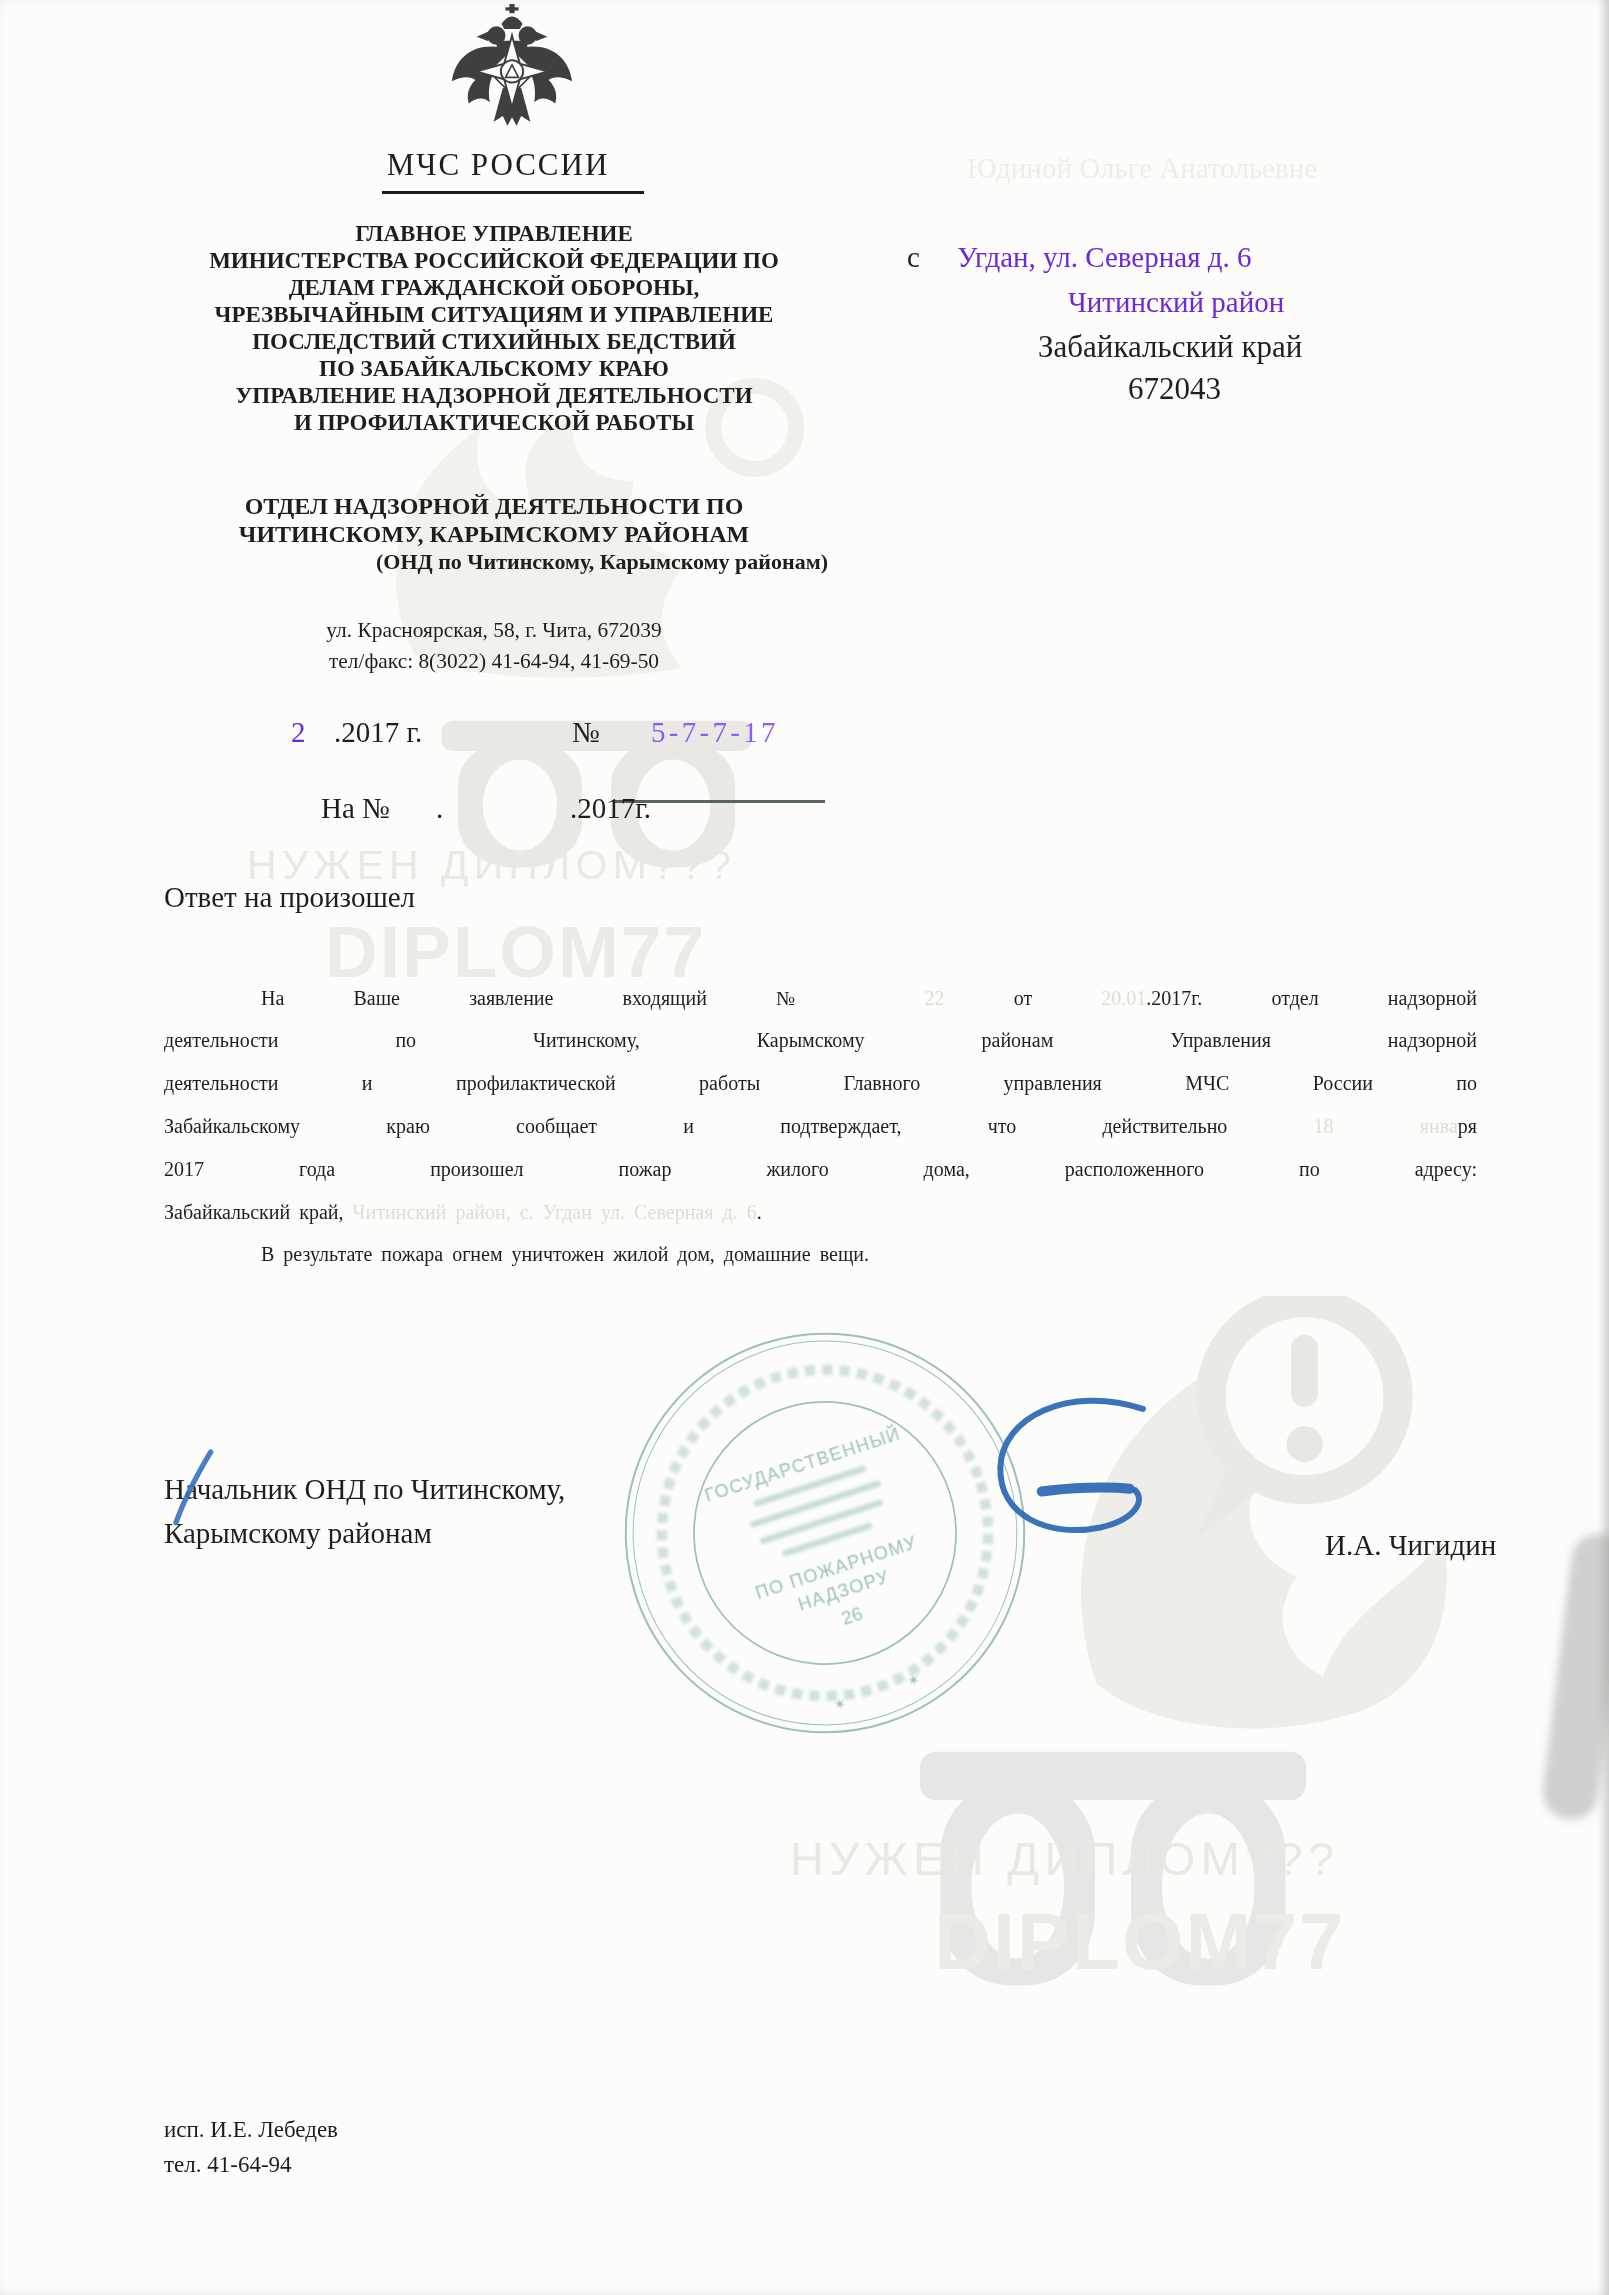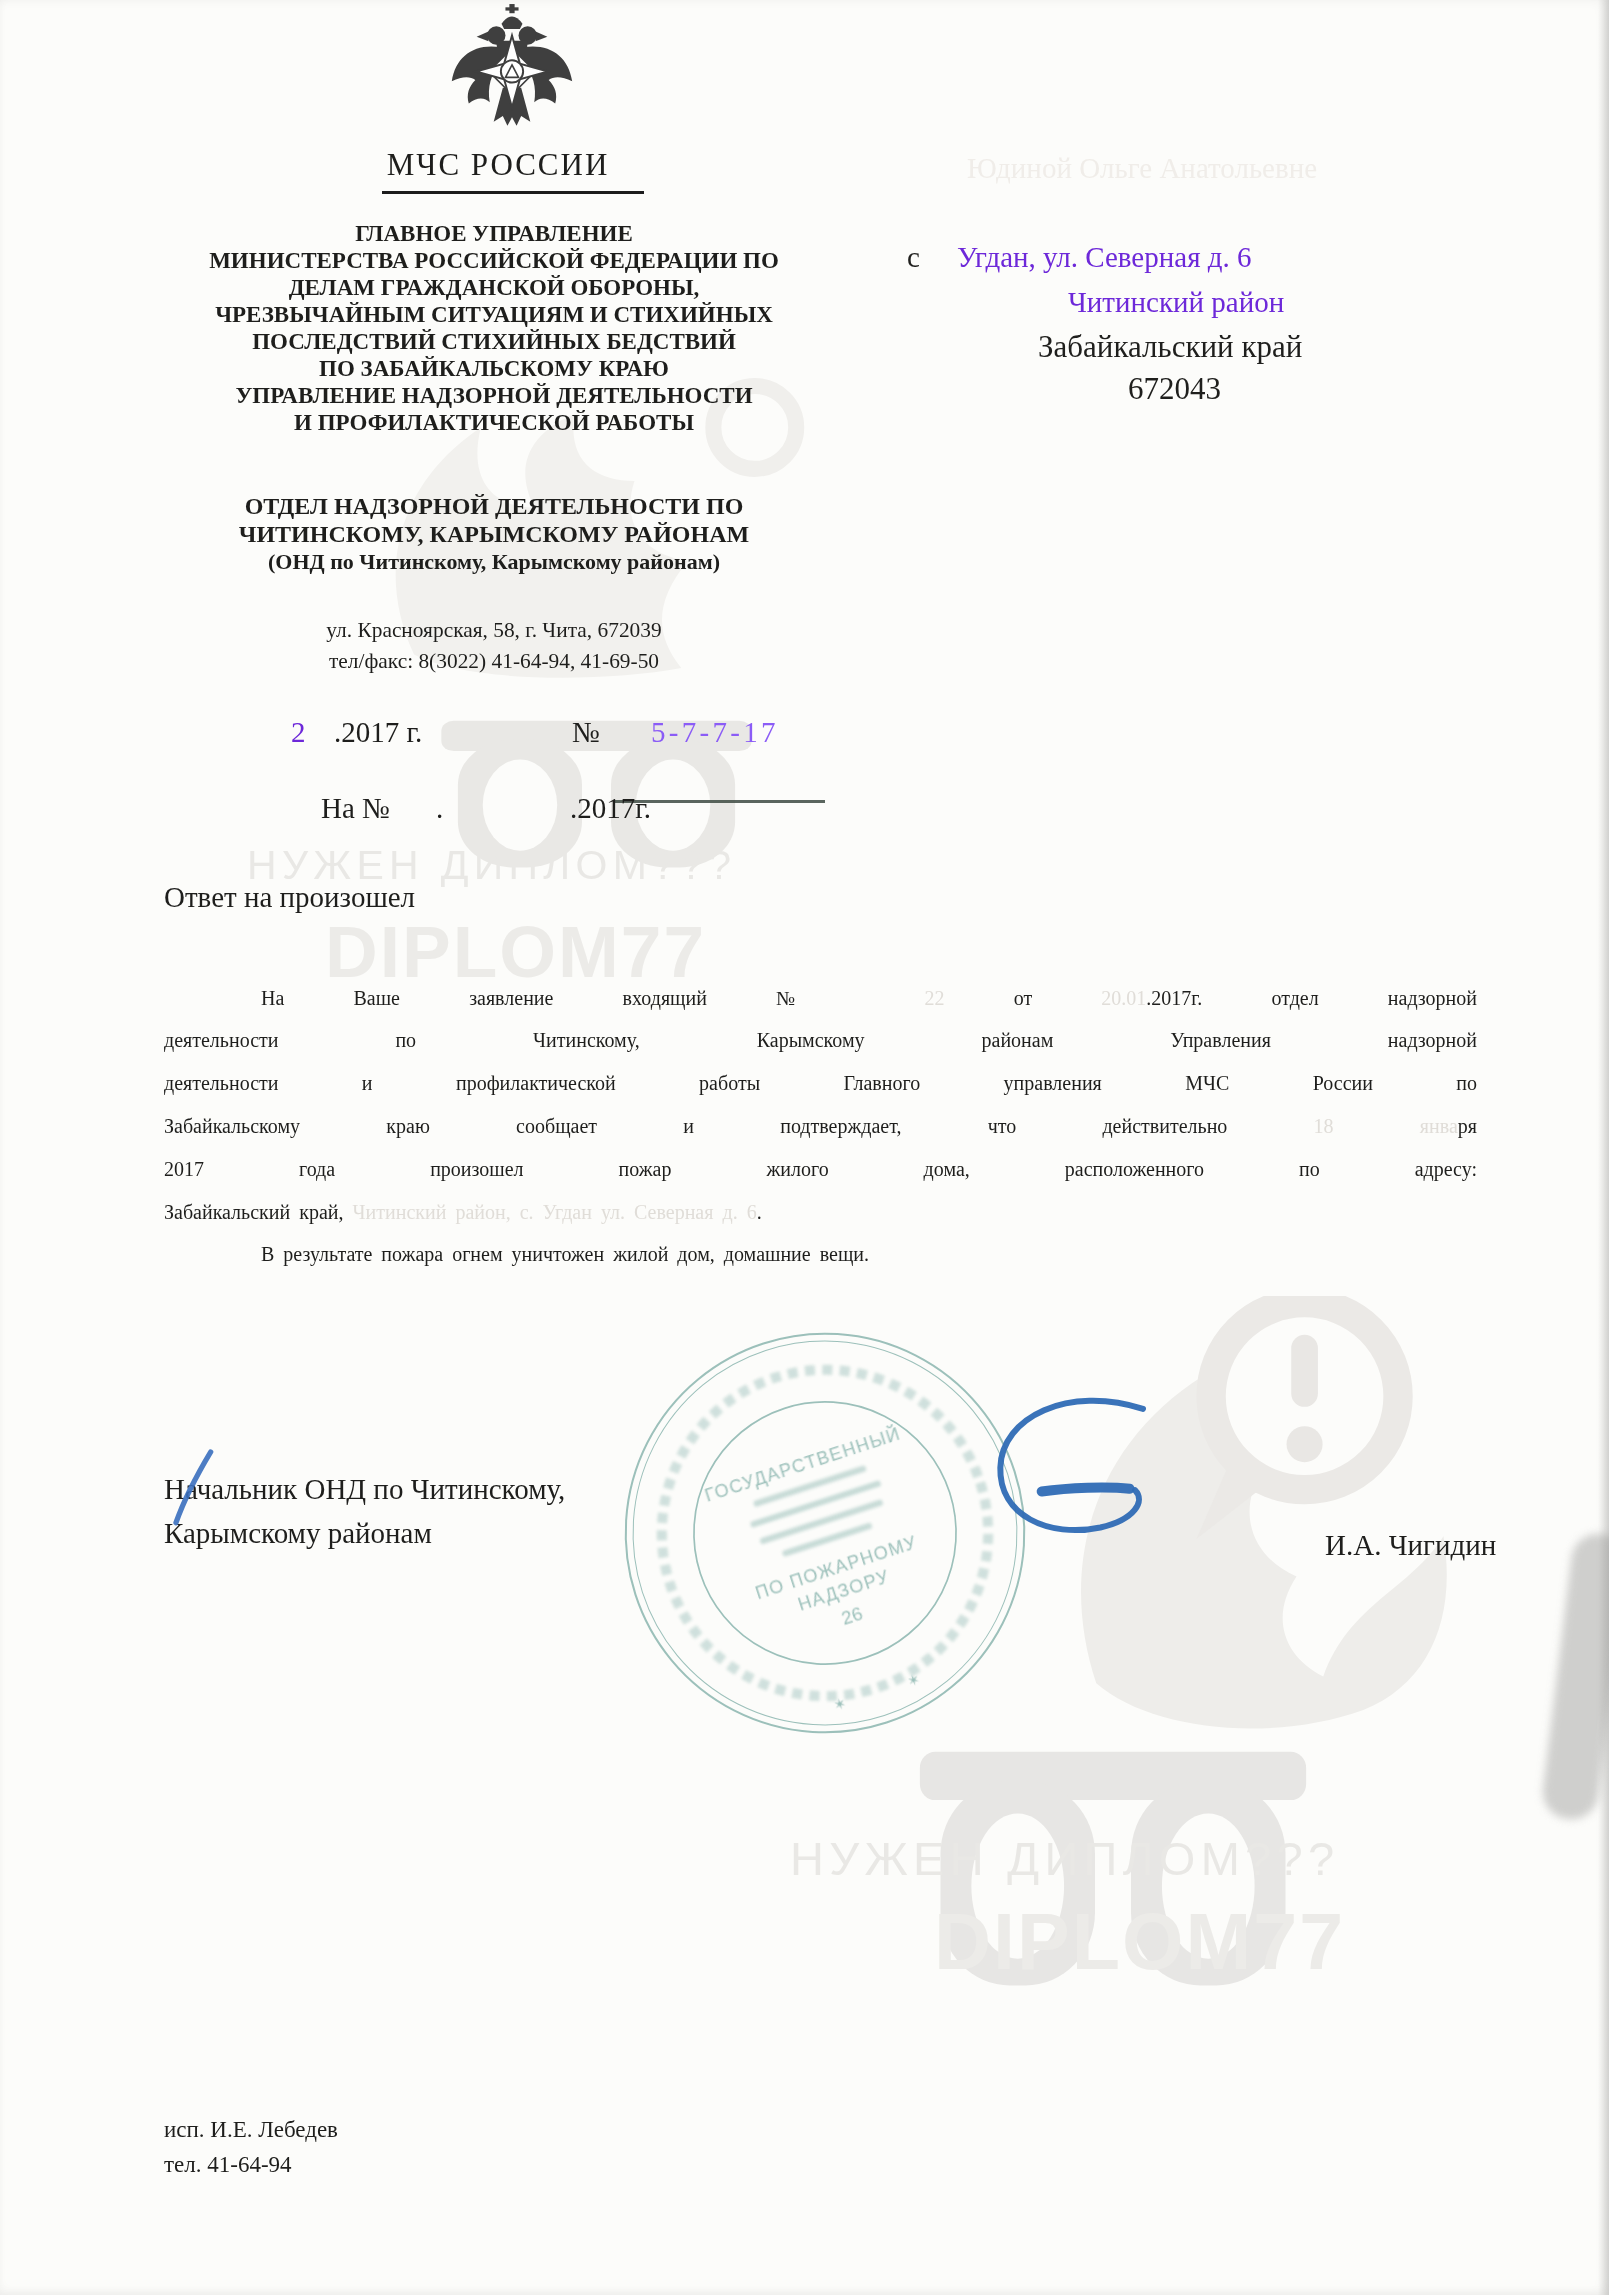--- a/index.html
+++ b/index.html
@@ -7,21 +7,21 @@
         font-family:"Liberation Serif","DejaVu Serif",serif;color:#1e1e1c;
         box-shadow:inset -5.3px 0 12px rgba(0,0,0,.05), inset 0 -4px 9.4px rgba(0,0,0,.03);}
   .abs{position:absolute;}
   .ctr{text-align:center;}
   .b{font-weight:bold;}
   
   .agency-title{left:321px;top:147px;width:354px;font-size:31px;letter-spacing:2px;text-align:center;}
   .agency-underline{left:382px;top:191px;width:262px;height:3.3px;background:#1c1c1c;}
   .org-block{left:160px;top:220px;width:668px;font-size:23px;line-height:27px;}
   .dept-block{left:160px;top:492px;width:668px;font-size:24px;line-height:28px;}
-  .dept-paren{font-size:22px;}
+  .dept-paren{font-size:22px;text-align:right;}
   .addr-block{left:160px;top:615px;width:668px;font-size:21.4px;line-height:31px;}
   
   .refrow{font-size:29px;}
   .ghost{color:#8b5cf6;}
   .ghost2{color:#6d28d9;}
   .ghost3{color:#f0EDE9;}
   .num-underline{left:615px;top:800px;width:210px;height:3.3px;background:#3d4a42;opacity:.85;}
   
   .addressee{font-size:29px;}
   .dark2{color:#1f1f1d;}
@@ -109,21 +109,21 @@
     <path d="M110 93 L120 112 L100 112 Z" fill="none" stroke="#3f3f3f" stroke-width="2.5"></path>
   </svg>
 
   <div class="abs agency-title">МЧС РОССИИ</div>
   <div class="abs agency-underline"></div>
 
   <div class="abs org-block ctr b">
     <div>ГЛАВНОЕ УПРАВЛЕНИЕ</div>
     <div>МИНИСТЕРСТВА РОССИЙСКОЙ ФЕДЕРАЦИИ ПО</div>
     <div>ДЕЛАМ ГРАЖДАНСКОЙ ОБОРОНЫ,</div>
-    <div>ЧРЕЗВЫЧАЙНЫМ СИТУАЦИЯМ И СТИХИЙНЫХ</div>
+    <div>ЧРЕЗВЫЧАЙНЫМ СИТУАЦИЯМ И УПРАВЛЕНИЕ</div>
     <div>ПОСЛЕДСТВИЙ СТИХИЙНЫХ БЕДСТВИЙ</div>
     <div>ПО ЗАБАЙКАЛЬСКОМУ КРАЮ</div>
     <div>УПРАВЛЕНИЕ НАДЗОРНОЙ ДЕЯТЕЛЬНОСТИ</div>
     <div>И ПРОФИЛАКТИЧЕСКОЙ РАБОТЫ</div>
   </div>
 
   <div class="abs dept-block ctr b">
     <div>ОТДЕЛ НАДЗОРНОЙ ДЕЯТЕЛЬНОСТИ ПО</div>
     <div>ЧИТИНСКОМУ, КАРЫМСКОМУ РАЙОНАМ</div>
     <div class="dept-paren">(ОНД по Читинскому, Карымскому районам)</div>

